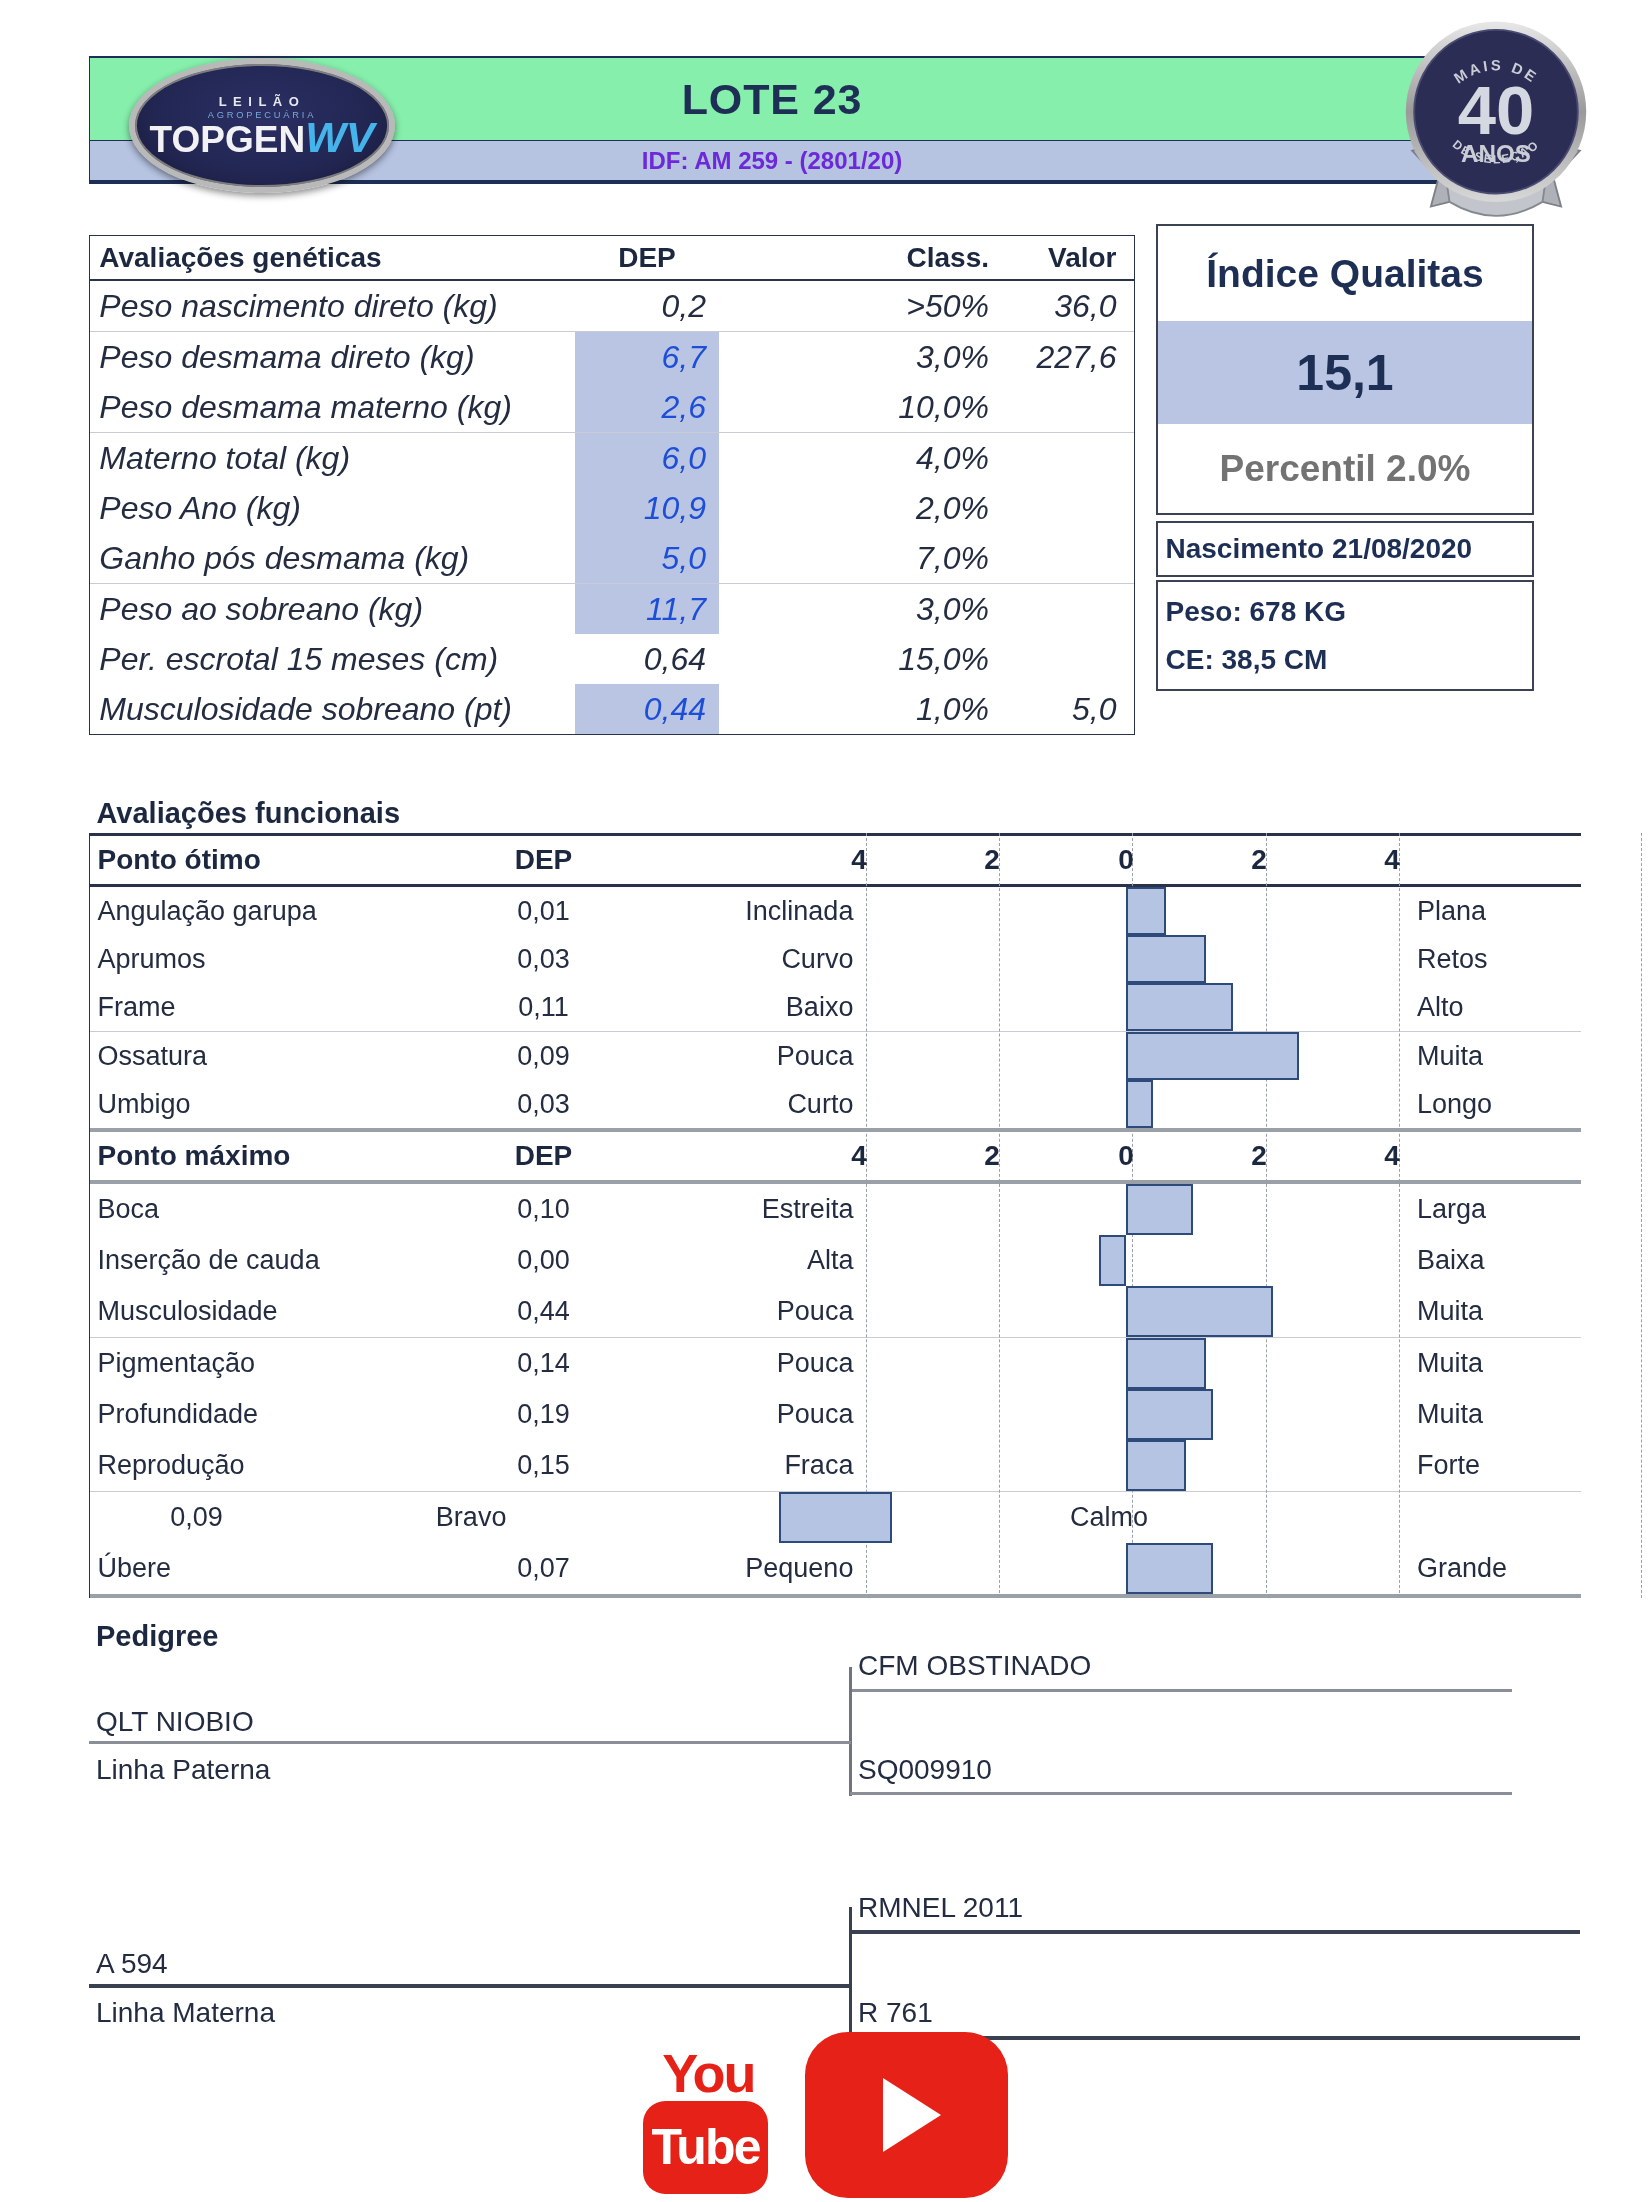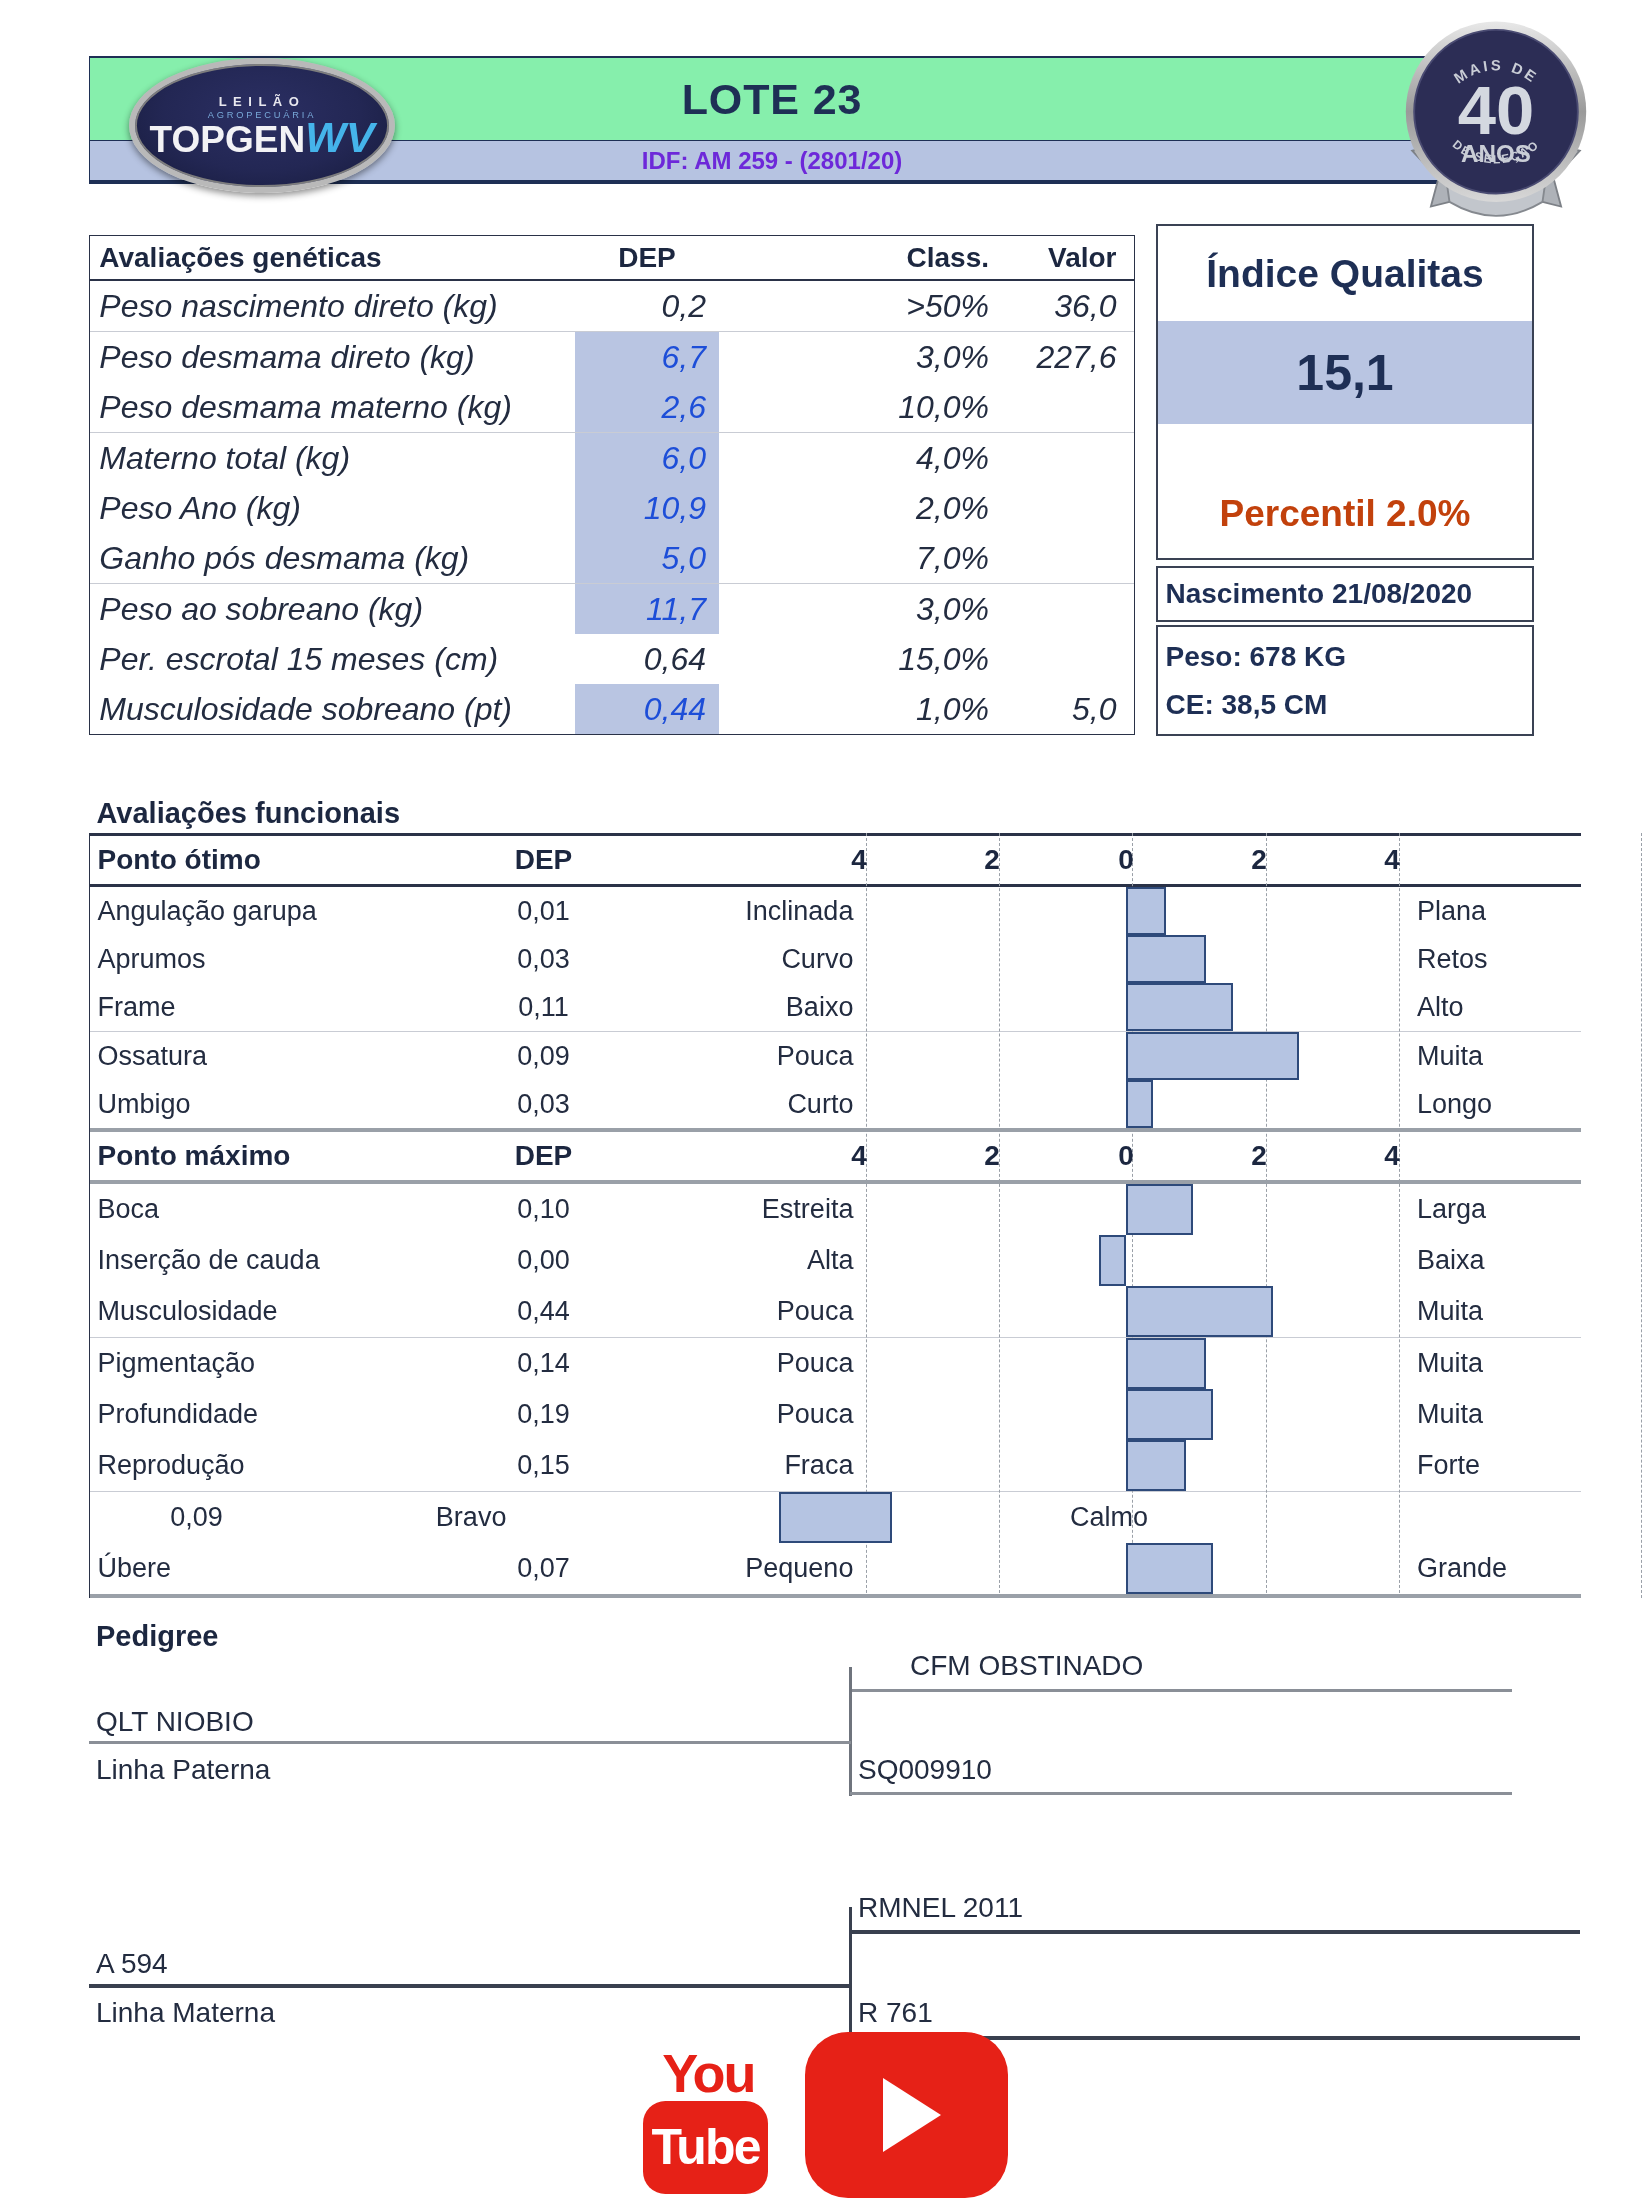--- a/index.html
+++ b/index.html
@@ -38,21 +38,21 @@
   .c-dep.hl{background:#b9c5e2;color:#1d4ed8;}
   .c-class{width:270px;text-align:right;box-sizing:border-box;}
   .c-valor{width:135px;text-align:right;padding-right:7.5px;box-sizing:border-box;}
   .g-head .c-dep{justify-content:center;padding-right:0;}
 
   
   .qpanel{position:absolute;left:1156px;top:224px;width:378px;}
   .qbox{border:2.8px solid #3a4254;}
   .q-title{height:95px;display:flex;align-items:center;justify-content:center;font-size:39px;font-weight:bold;color:#1e2f55;}
   .q-value{height:103px;background:#b9c5e2;display:flex;align-items:center;justify-content:center;font-size:50px;font-weight:bold;color:#1e2f55;}
-  .q-perc{height:89px;display:flex;align-items:center;justify-content:center;font-size:37px;font-weight:bold;color:#c2410c;margin-top:45px;}
+  .q-perc{height:89px;display:flex;align-items:center;justify-content:center;font-size:37px;font-weight:bold;color:#737373;}
   .qinfo1{margin-top:5.6px;border:2.8px solid #3a4254;height:52px;display:flex;align-items:center;padding-left:7.5px;font-size:28px;font-weight:bold;color:#1e2f55;}
   .qinfo2{margin-top:3.7px;border:2.8px solid #3a4254;padding:5.6px 0 5.6px 7.5px;font-size:28px;font-weight:bold;color:#1e2f55;}
   .qinfo2 div{height:48px;display:flex;align-items:center;}
 
   
   .func{position:absolute;left:89px;top:794px;width:1492px;}
   .func-heading{font-size:29px;font-weight:bold;color:#1c2740;padding-left:7.5px;height:39px;display:flex;align-items:center;}
   .func-table{position:relative;border-left:1.9px solid #2a3247;}
   .f-hrow{display:flex;height:48px;align-items:center;font-weight:bold;font-size:28px;color:#1c2740;}
   .f-hrow.first{border-top:3.7px solid #2a3247;border-bottom:3.7px solid #2a3247;}
@@ -373,21 +373,21 @@
       <div class="f-high">Grande</div>
     </div>
         </div>
 
       <div class="func-bottom"></div>
     </div>
   </div>
 
   <div class="ped-heading">Pedigree</div>
 
-  <div class="ped-text" style="left:910px;top:1650px;">CFM OBSTINADO</div>
+  <div class="ped-text" style="left:858px;top:1650px;">CFM OBSTINADO</div>
   <div class="ped-line" style="left:850px;top:1689px;width:662px;"></div>
   <div class="ped-vline" style="left:849px;top:1667px;height:129px;"></div>
   <div class="ped-text" style="left:96px;top:1706px;">QLT NIOBIO</div>
   <div class="ped-line" style="left:89px;top:1741px;width:762px;"></div>
   <div class="ped-text" style="left:96px;top:1754px;">Linha Paterna</div>
   <div class="ped-text" style="left:858px;top:1754px;">SQ009910</div>
   <div class="ped-line" style="left:850px;top:1792px;width:662px;"></div>
 
   <div class="ped-text" style="left:858px;top:1892px;">RMNEL 2011</div>
   <div class="ped-line dark" style="left:850px;top:1930px;width:730px;"></div>

